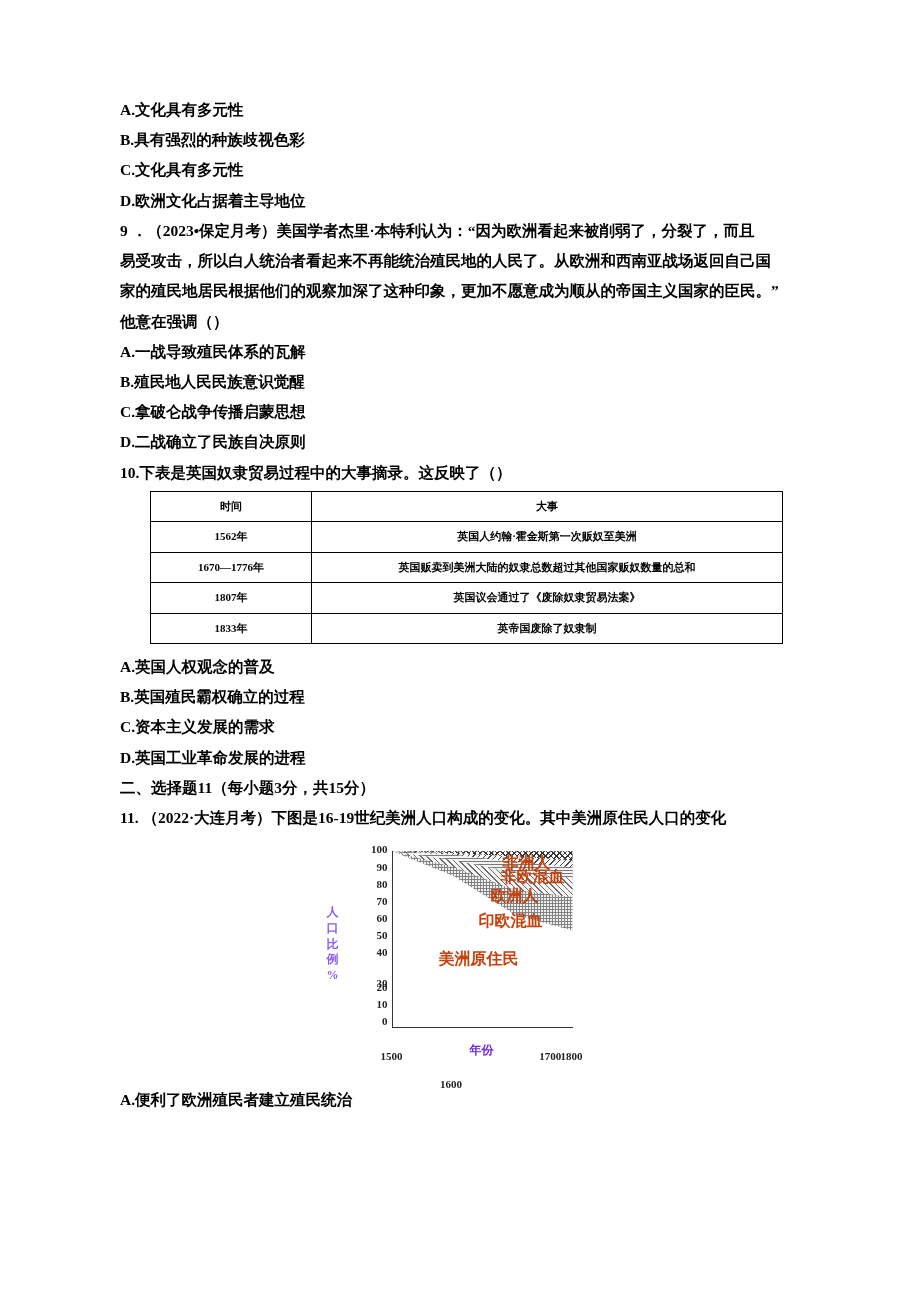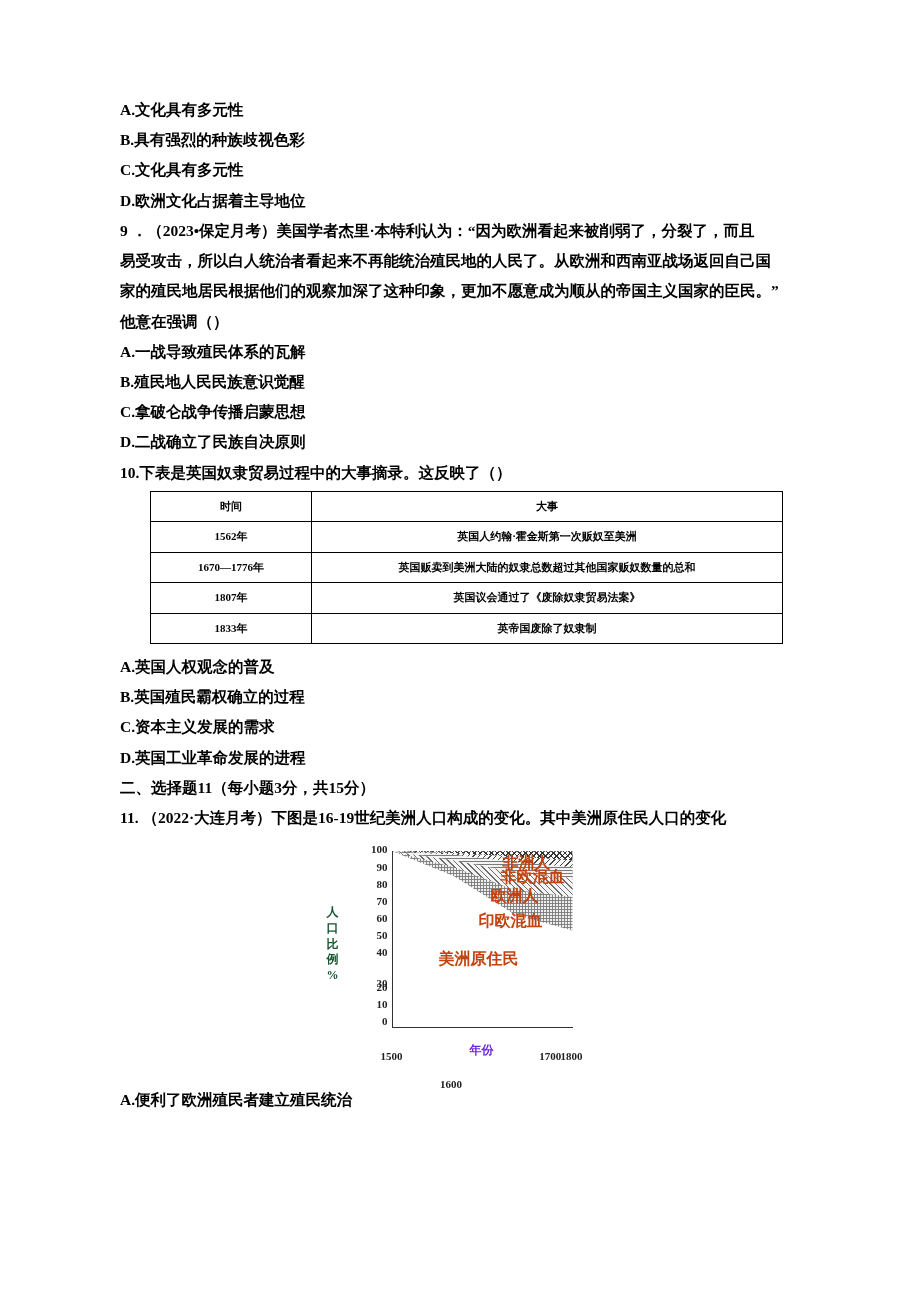--- a/index.html
+++ b/index.html
@@ -47,21 +47,21 @@
     width: 290px;
     height: 225px;
   }
   .ylabel {
     position: absolute;
     left: 8px;
     top: 60px;
     width: 14px;
     font-size: 12px;
     line-height: 1.3;
-    color: #14532d;
+    color: #8b5cf6;
     font-family: "SimSun", serif;
     letter-spacing: 0;
   }
   .yticks {
     position: absolute;
     left: 48px;
     top: 0;
     width: 22px;
     font-size: 11px;
     text-align: right;

